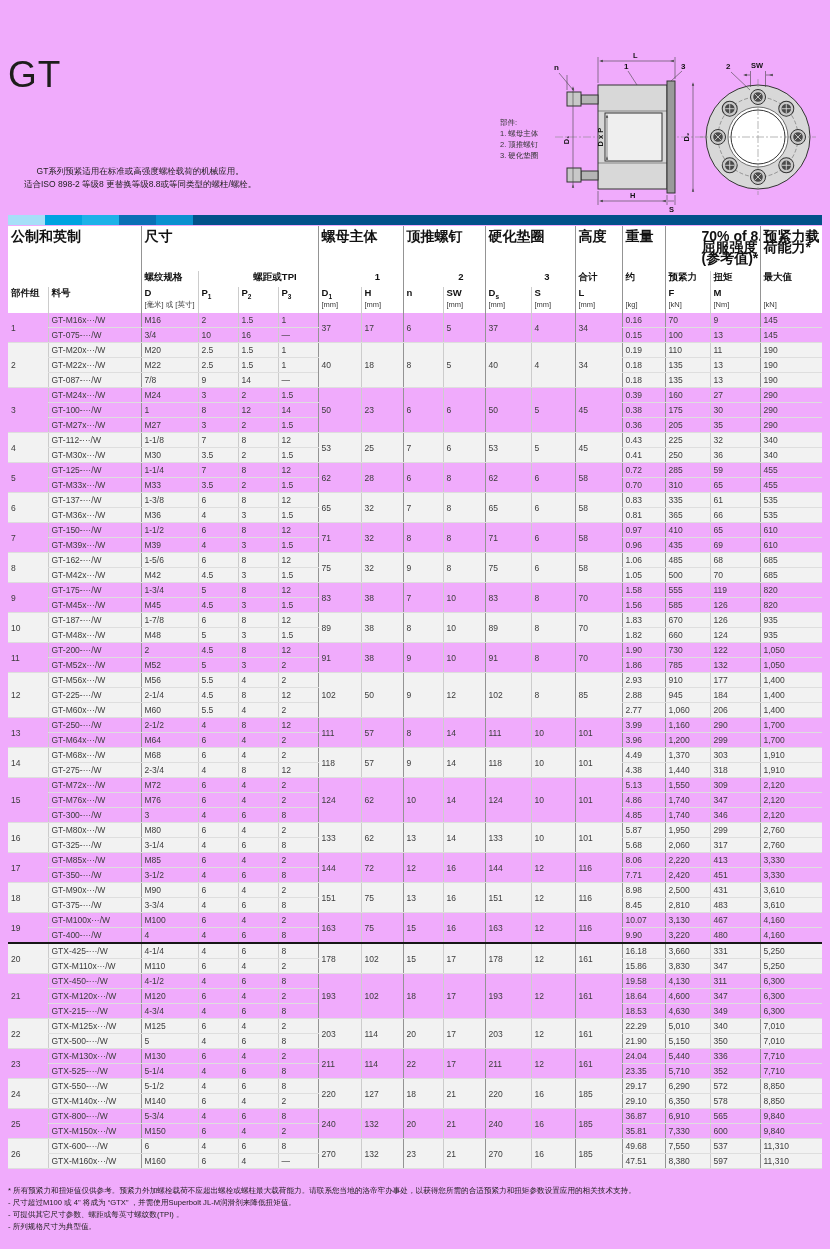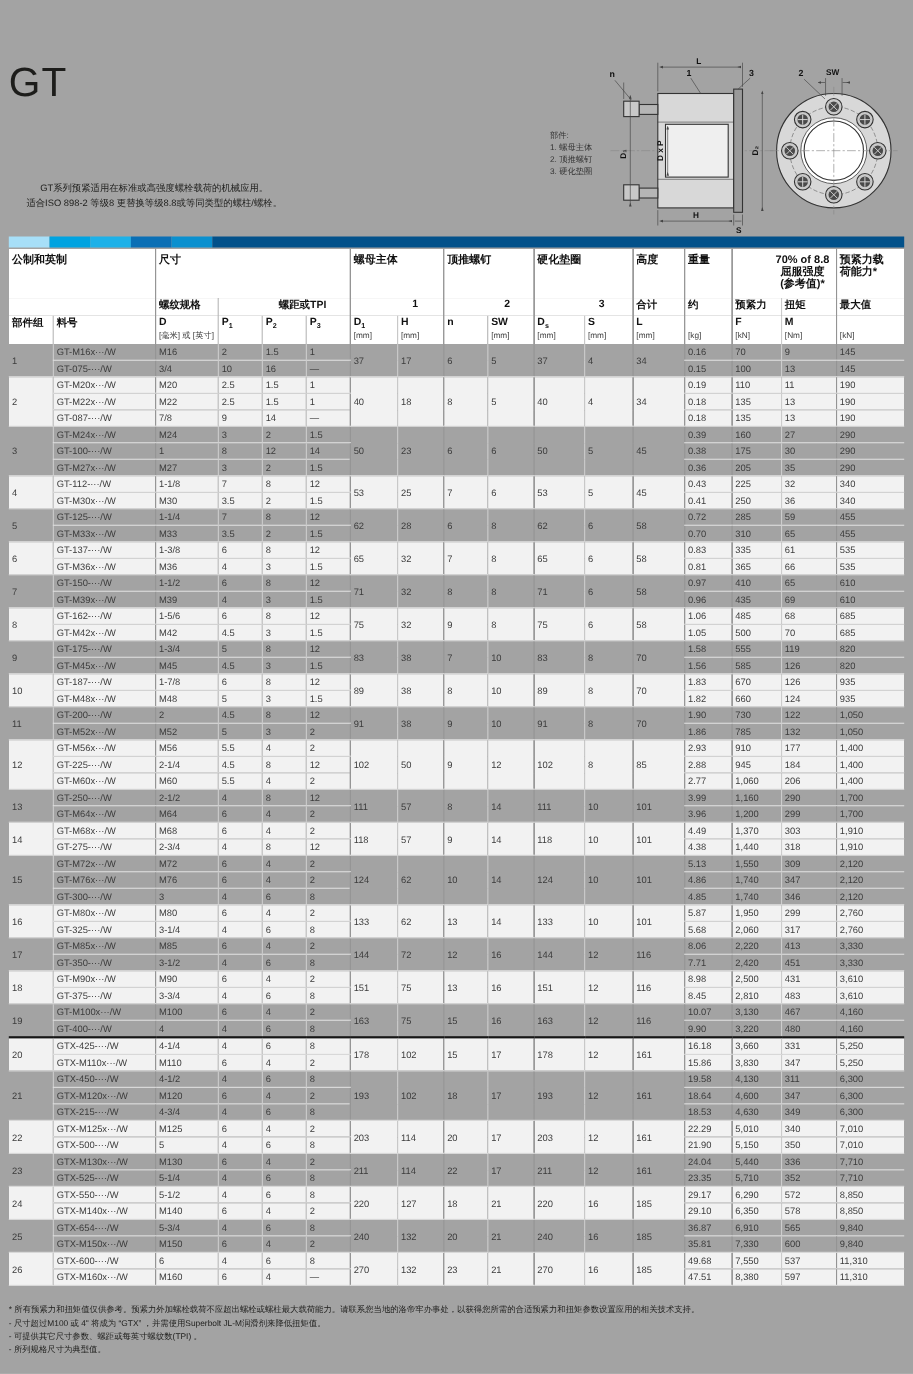--- a/index.html
+++ b/index.html
@@ -1,16 +1,16 @@
 <!DOCTYPE html>
 <html><head>
 <meta charset="utf-8">
 <style>
   html,body{margin:0;padding:0;background:#ffffff;}
-  .page{position:relative;width:830px;height:1249px;background:#a3a3a3;overflow:hidden;
+  .page{position:relative;width:830px;height:1249px;background:#f0abfc;overflow:hidden;
         font-family:"Liberation Sans", sans-serif;color:#222;}
   
   .gt-title{position:absolute;left:8px;top:56px;font-size:37px;font-weight:300;
             letter-spacing:1px;color:#1d1d1b;line-height:38px;}
   .gt-sub{position:absolute;left:8px;top:100px;font-size:20px;line-height:27px;color:#1d1d1b;}
   .gt-desc{position:absolute;left:24px;top:165px;font-size:8.5px;line-height:13px;color:#1d1d1b;text-align:center;}
   
   .drawing{position:absolute;left:455px;top:35px;width:372px;height:185px;}
   .legend{position:absolute;left:500px;top:117px;font-size:7.5px;line-height:11px;color:#333;}
   
@@ -23,21 +23,21 @@
   th,td{padding:0 2px 0 3px;text-align:left;overflow:hidden;white-space:nowrap;}
   td{height:14px;border-bottom:1px solid #dedede;border-left:1px solid #cccccc;}
   td.c-g{border-left:none;}
   td.sec{border-left:1px solid #949494;}
   td.mid{vertical-align:middle;}
   tr.shaded td{background:#f2f2f2;}
   tr.gtx-start td{border-top:2px solid #161616;}
   thead th{vertical-align:top;color:#111;font-weight:bold;background:#fff;}
   th.sec{border-left:1px solid #949494;}
   th.lt1{border-left:1px solid #cccccc;}
-  tr.hr1 th{height:40px;font-size:10px;padding-top:5px;line-height:11px;}
+  tr.hr1 th{height:40px;font-size:14px;padding-top:5px;line-height:11px;}
   tr.hr2 th{height:16px;font-size:9.5px;}
   .center{text-align:center;padding-left:36px;}
   tr.hr3 th{height:26px;}
   .lt{font-size:9.5px;font-weight:bold;color:#111;height:12px;}
   .lt sub{font-size:6.5px;}
   .unit{font-size:7.5px;font-weight:normal;color:#3b3b3b;margin-top:1px;height:10px;}
   
   .footnotes{position:absolute;left:8px;top:1186px;width:816px;}
   .footnotes p{margin:0 0 2px 0;font-size:7.6px;line-height:10px;color:#1d1d1b;}
   
@@ -1048,21 +1048,21 @@
           <td class="lt1">6</td>
           <td class="lt1">4</td>
           <td class="lt1">2</td>
           <td class="sec">29.10</td>
           <td class="sec">6,350</td>
           <td class="lt1">578</td>
           <td class="sec">8,850</td>
         </tr>
         <tr>
           <td class="c-g mid" rowspan="2">25</td>
-          <td>GTX-654-···/W</td>
+          <td>GTX-800-···/W</td>
           <td class="sec">5-3/4</td>
           <td class="lt1">4</td>
           <td class="lt1">6</td>
           <td class="lt1">8</td>
           <td class="sec mid" rowspan="2">240</td>
           <td class="lt1 mid" rowspan="2">132</td>
           <td class="sec mid" rowspan="2">20</td>
           <td class="lt1 mid" rowspan="2">21</td>
           <td class="sec mid" rowspan="2">240</td>
           <td class="lt1 mid" rowspan="2">16</td>

